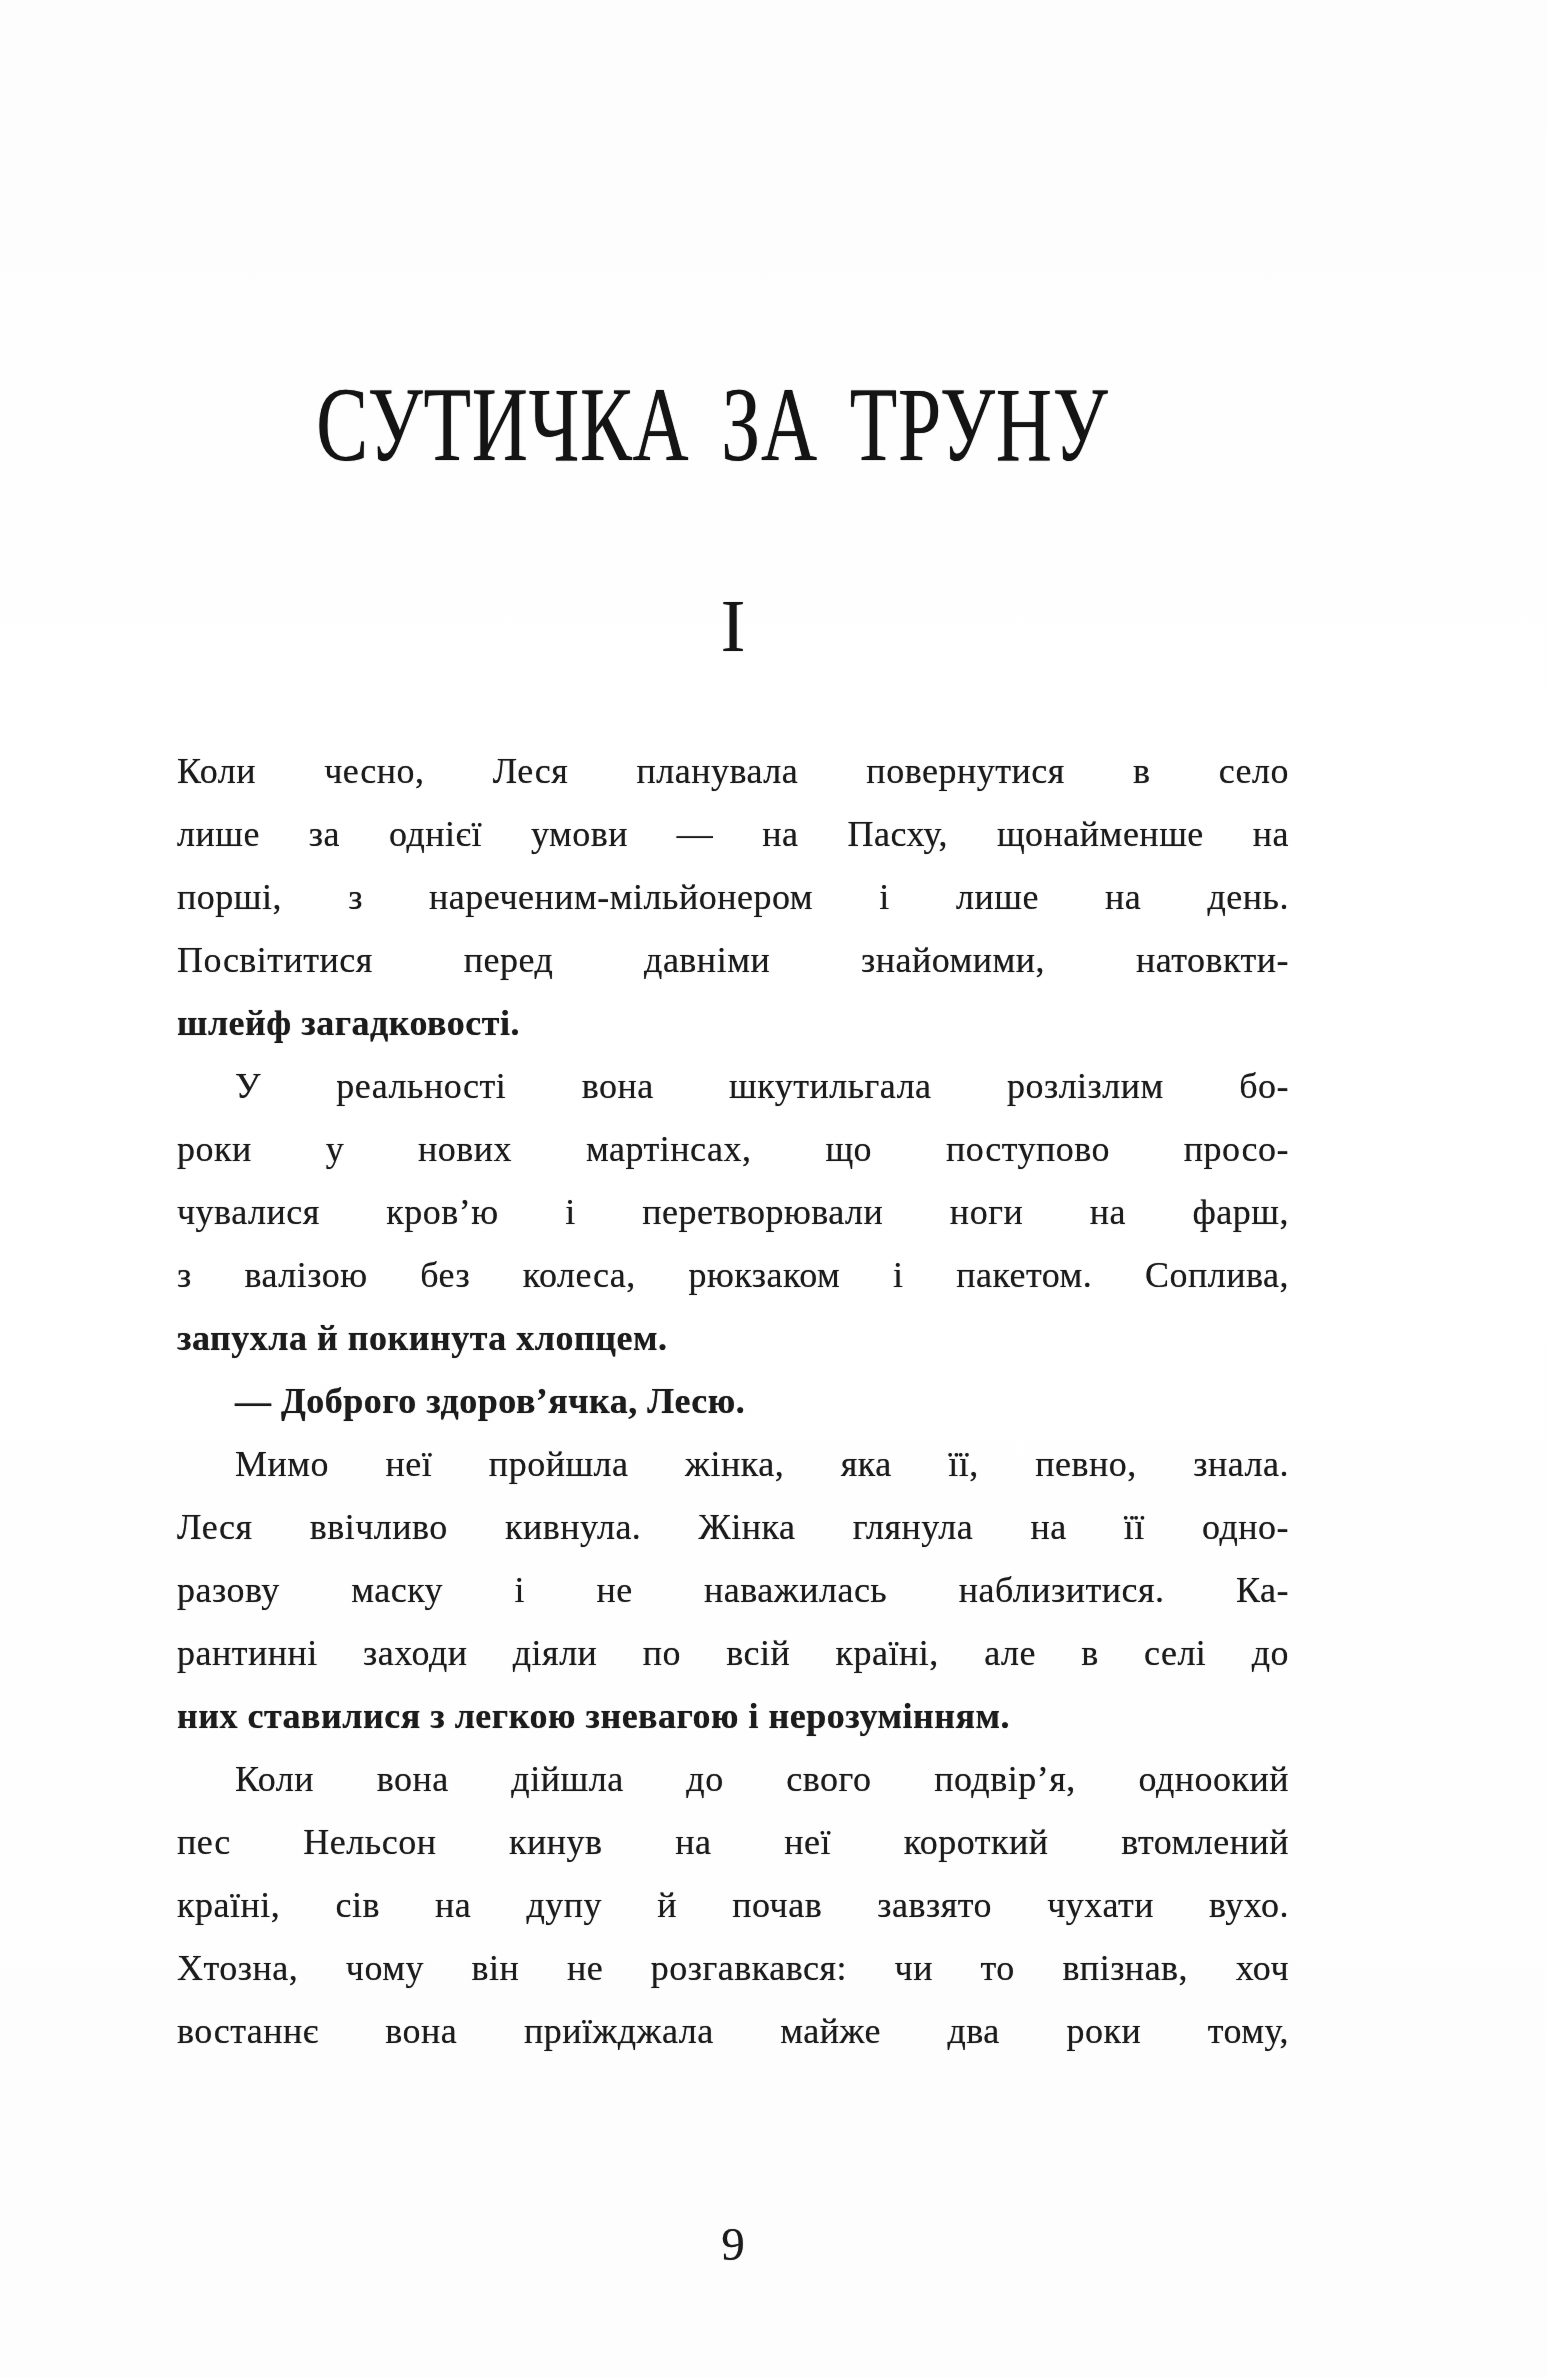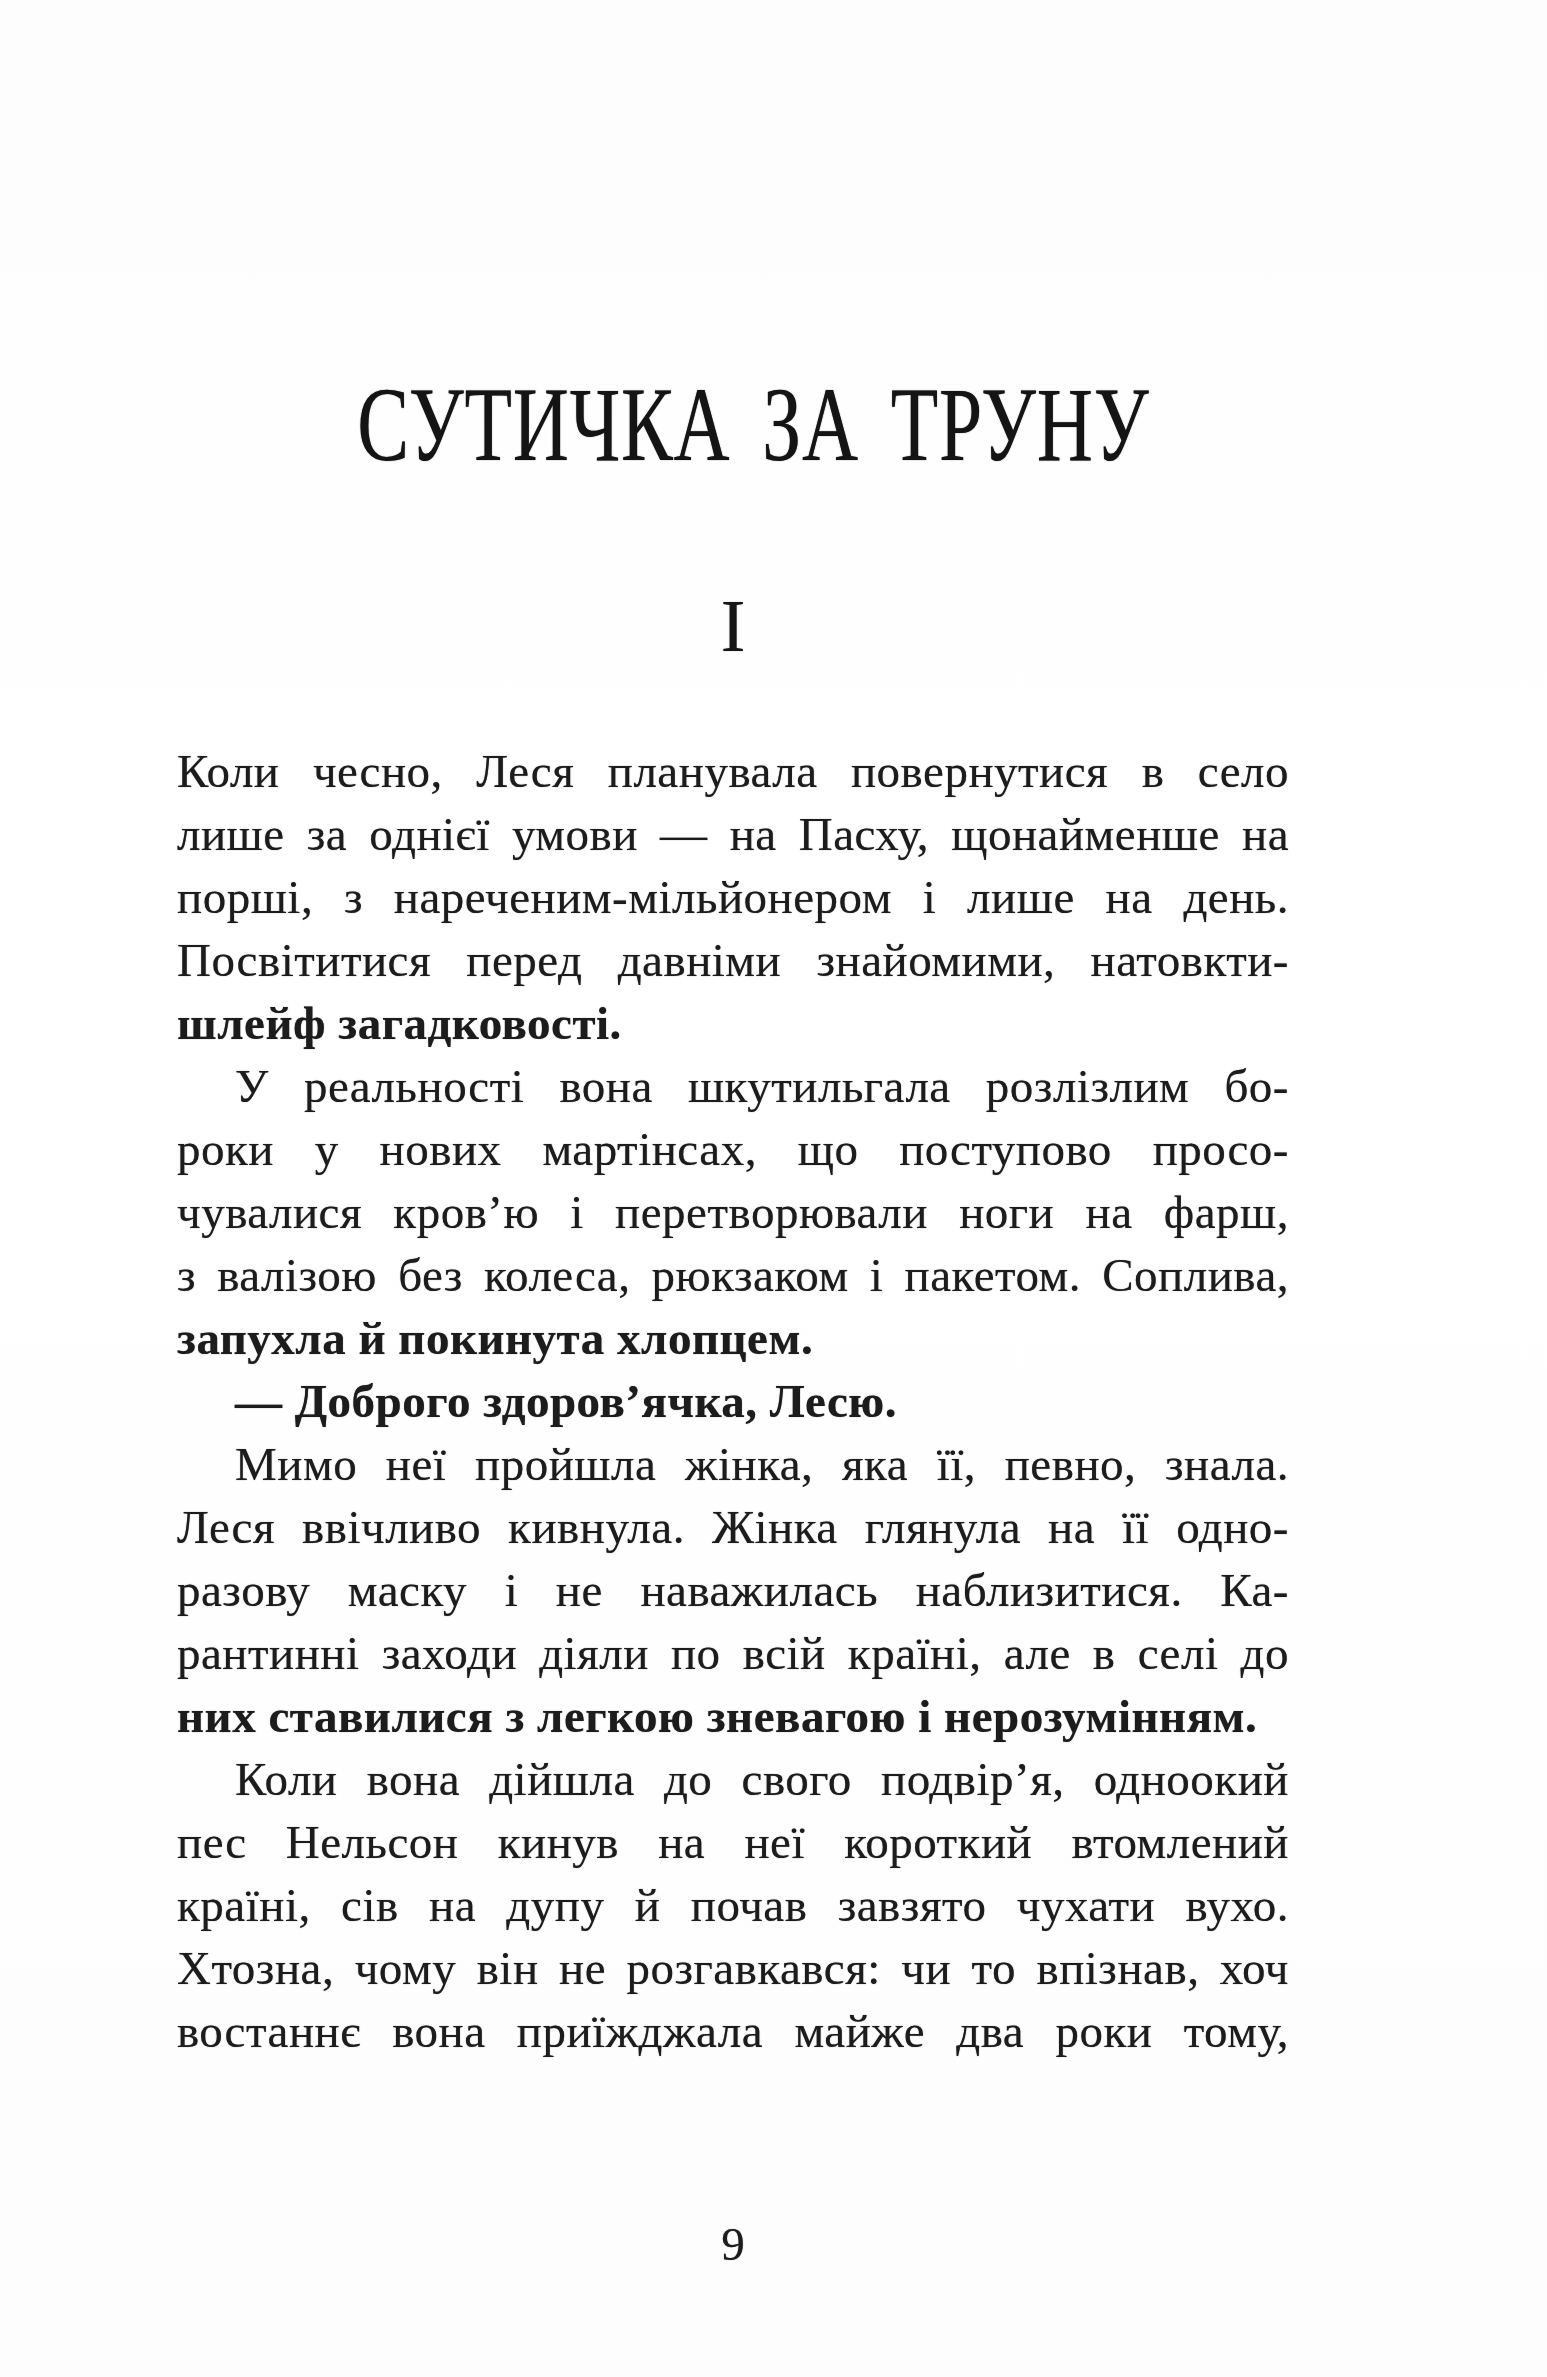--- a/index.html
+++ b/index.html
@@ -20,21 +20,21 @@
     position: absolute;
     inset: 0;
     background: linear-gradient(180deg, #fdfdfd 0%, #ffffff 40%, #fdfdfd 100%);
   }
   .chapter-title {
     position: absolute;
     top: 372px;
     left: 177px;
     width: 1112px;
     margin: 0;
-    text-align: right;
+    text-align: left;
     font-weight: normal;
   }
   .chapter-title .inner {
     display: inline-block;
     font-size: 105px;
     line-height: 105px;
     white-space: nowrap;
     word-spacing: 0.15em;
     letter-spacing: 0.01em;
     transform: scaleX(0.74);
@@ -51,21 +51,21 @@
     font-size: 74px;
     line-height: 74px;
     color: #161616;
     text-shadow: 0 0 1px rgba(20,20,20,0.6);
   }
   .body-text {
     position: absolute;
     top: 740px;
     left: 177px;
     width: 1112px;
-    font-size: 47px;
+    font-size: 36px;
     line-height: 63px;
     letter-spacing: 0.5px;
     color: #1c1c1c;
     text-shadow: 0 0 1px rgba(25,25,25,0.65);
   }
   .para { margin: 0; }
   .line {
     text-align: justify;
     text-align-last: justify;
   }

